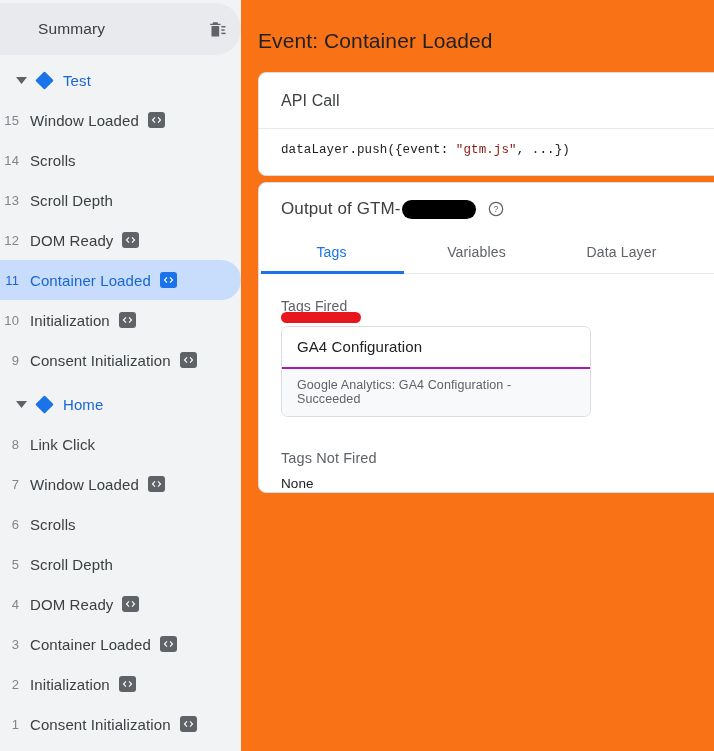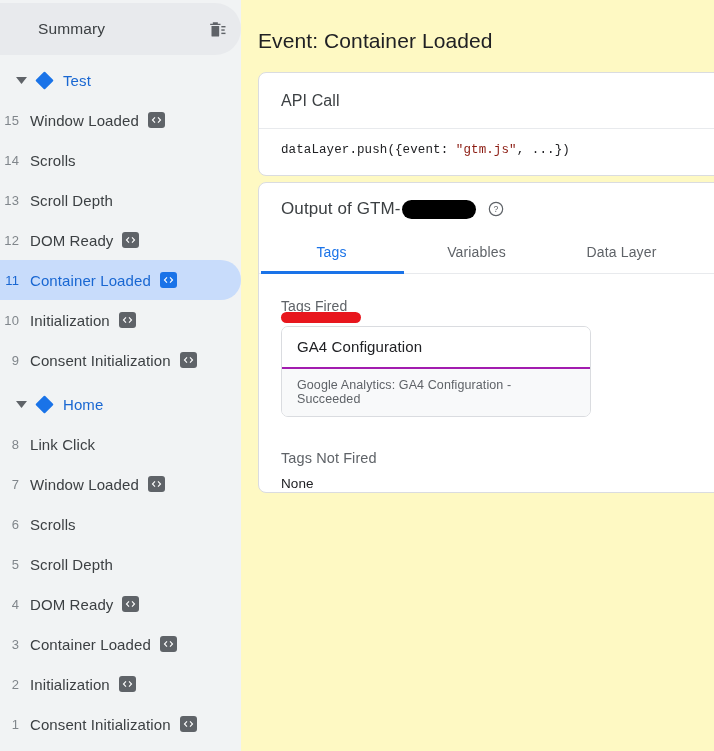--- a/index.html
+++ b/index.html
@@ -79,21 +79,21 @@
   }
   .ev .codebadge svg { display:block; }
   .ev.selected { background: #c8dcfb; width: 241px; }
   .ev.selected .num { color: #1967d2; }
   .ev.selected .name { color: #1967d2; }
   .ev.selected .codebadge { background: #1a73e8; }
 
   
   .main {
     flex: 1; position: relative;
-    background: #fef9c3;
+    background: #f97316;
     padding-left: 17px;
     overflow: hidden;
   }
   .page-title {
     font-size: 21px; color: #202124; font-weight: 400;
     letter-spacing: .1px;
     position: absolute; left: 17px; top: 29px;
   }
 
   .card {

